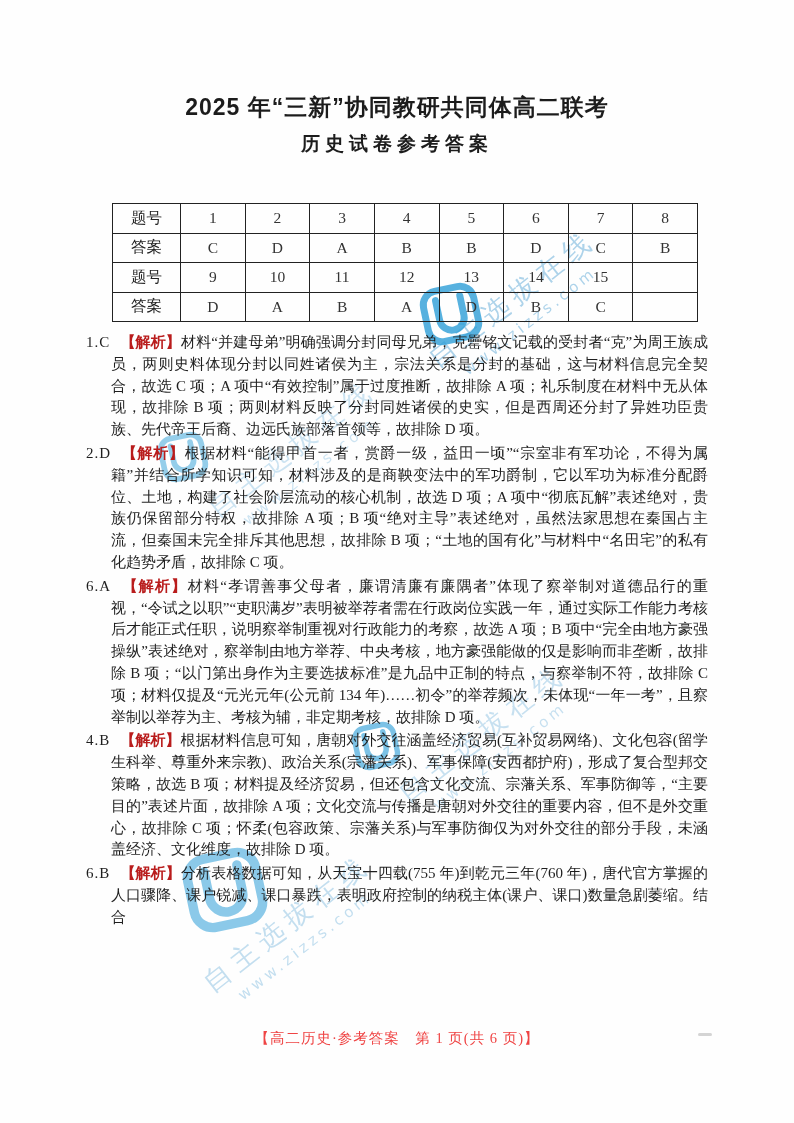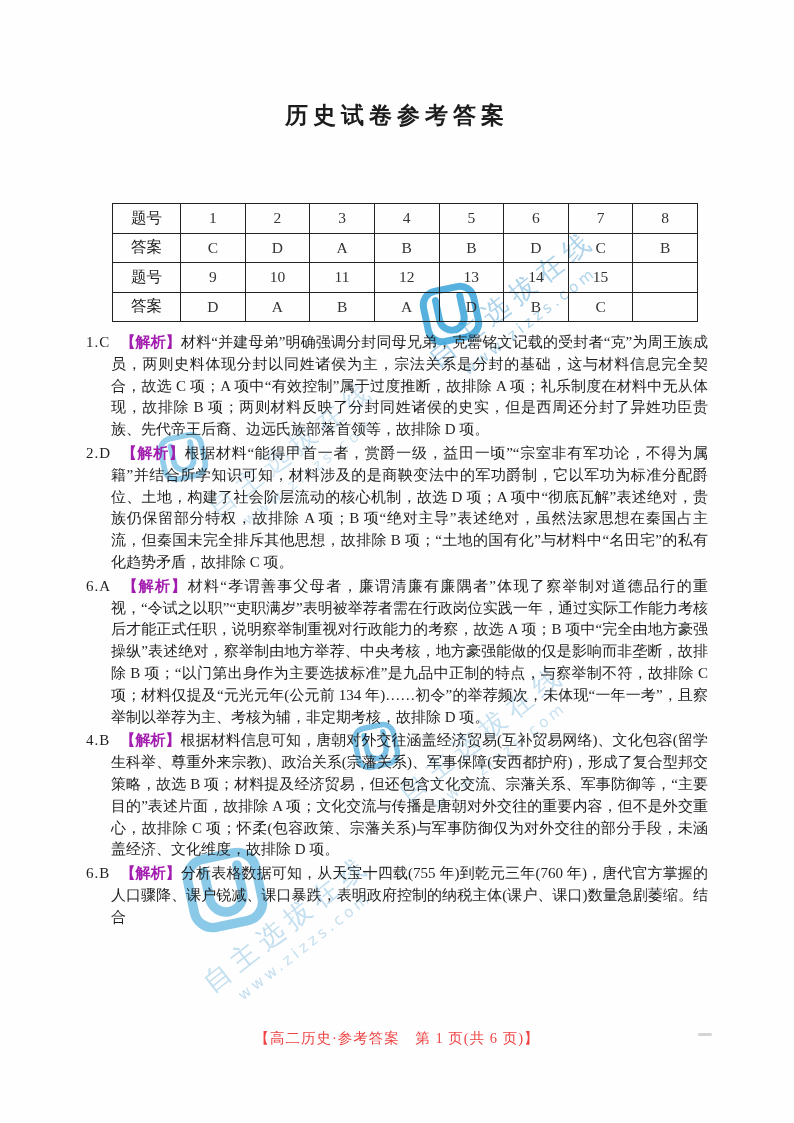--- a/index.html
+++ b/index.html
@@ -14,21 +14,21 @@
     font-family: "Liberation Serif", "DejaVu Serif", serif;
     color: #1c1c1c;
   }
   
   .titles { position:absolute; top:92px; left:0; width:100%; text-align:center; }
   .title1 {
     font-size: 23px; font-weight: bold; letter-spacing: 1px;
     font-family: "Liberation Sans", "DejaVu Sans", sans-serif;
   }
   .title2 {
-    margin-top: 8px; font-size: 23px; font-weight: bold; letter-spacing: 5px;
+    margin-top: 8px; font-size: 19px; font-weight: bold; letter-spacing: 5px;
     font-family: "Liberation Sans", "DejaVu Sans", sans-serif;
   }
   
   .main { position:absolute; left:86px; top:190px; width:622px; }
   .section-heading {
     font-family: "Liberation Sans", "DejaVu Sans", sans-serif;
     font-weight: bold; font-size: 15.5px; line-height: 22px; color:#111;
   }
   
   table.answers {
@@ -58,21 +58,21 @@
     line-height: 21.8px;
     text-align: justify;
     padding-left: 25px;
     text-indent: -25px;
     margin-bottom: 1px;
     color:#1e1e1e;
   }
   .exp .num { margin-right: 10px; letter-spacing:1px; }
   .exp .label {
     font-family: "Liberation Sans", "DejaVu Sans", sans-serif;
-    font-weight: bold; color:#a21caf;margin-top:46px;
+    font-weight: bold; color:#b91c1c;margin-top:46px;
   }
   
   .footer {
     position:absolute; top:1029px; left:0; width:100%;
     text-align:center; font-size:14.5px; color:#ef4444; letter-spacing:1px;
   }
   .artifact {
     position:absolute; top:1033px; left:698px; width:14px; height:3px;
     background:#b8b8b8; border-radius:2px; opacity:.6;
   }
@@ -134,20 +134,21 @@
     <span class="t2">www.zizzs.com</span>
   </div>
   <div class="wm wm-logo" style="left:183px; top:848px; transform:rotate(-12deg); opacity:.55;">
     <svg width="84" height="84" viewBox="0 0 40 40">
         <rect x="3.5" y="3.5" width="33" height="33" rx="9" fill="none" stroke="currentColor" stroke-width="4.5"></rect>
         <path d="M12 9.5 v13 a8 8 0 0 0 16 0 v-13" fill="none" stroke="currentColor" stroke-width="4.5" stroke-linecap="round"></path>
       </svg>
   </div>
 
   <div class="titles">
+    <div class="title1">2025 年“三新”协同教研共同体高二联考</div>
     <div class="title2">历史试卷参考答案</div>
   </div>
 
   <div class="main">
 
 
     <table class="answers">
       <tbody>
         <tr>
           <td class="rowhead">题号</td>

